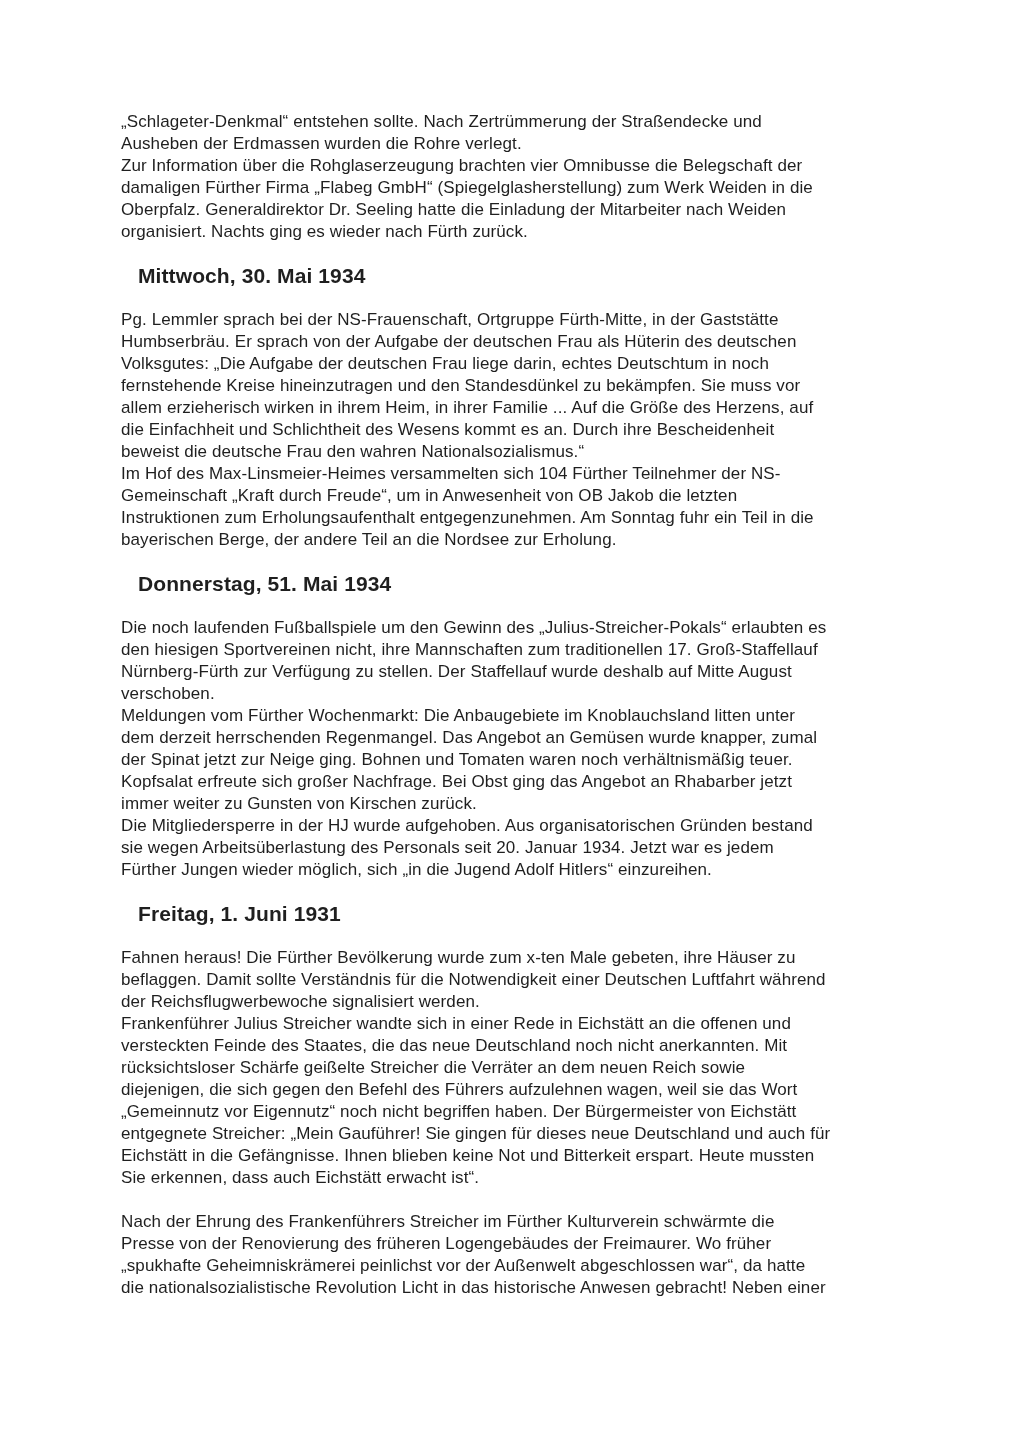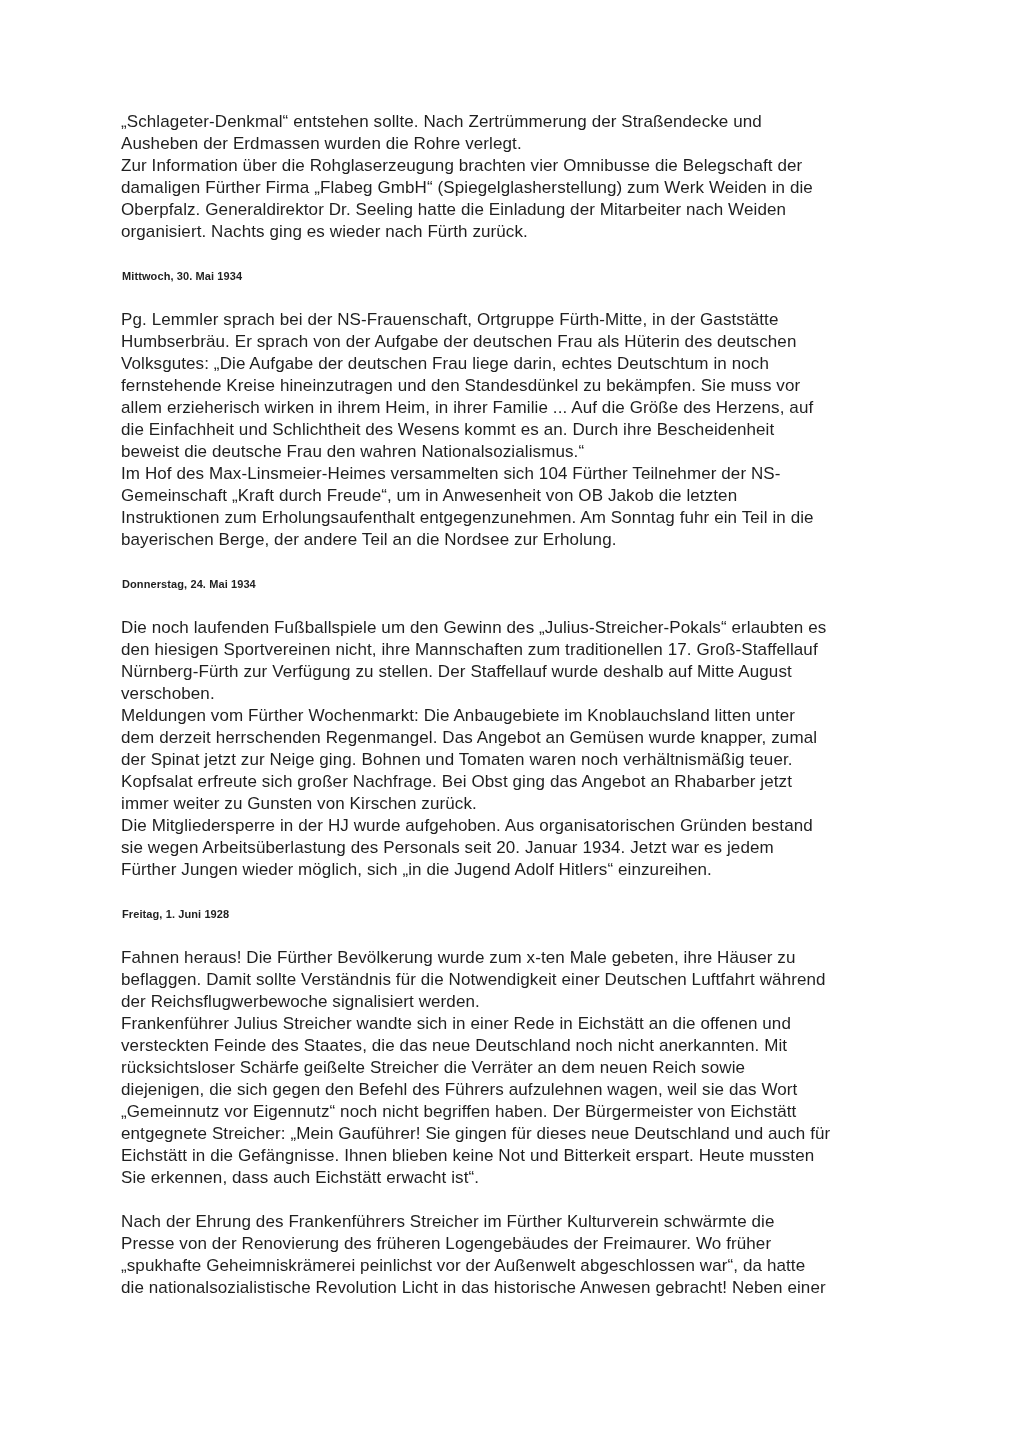--- a/index.html
+++ b/index.html
@@ -25,24 +25,24 @@
     color:var(--text-color);
     font-size:17px;
     line-height:22px;
     letter-spacing:0.1px;
   }
   .para{
     white-space:pre;          
     margin:0 0 22px 0;        
   }
   .heading{
-    font-size:11px;
+    font-size:21px;
     font-weight:bold;
     line-height:22px;
-    margin:0 0 22px 1px;
+    margin:0 0 22px 17px;
     white-space:pre;
   }
 </style>
 </head>
 <body>
 
 <div class="page">
   <div class="content">
 
     <div class="para">„Schlageter-Denkmal“ entstehen sollte. Nach Zertrümmerung der Straßendecke und
@@ -58,35 +58,35 @@
 Volksgutes: „Die Aufgabe der deutschen Frau liege darin, echtes Deutschtum in noch
 fernstehende Kreise hineinzutragen und den Standesdünkel zu bekämpfen. Sie muss vor
 allem erzieherisch wirken in ihrem Heim, in ihrer Familie ... Auf die Größe des Herzens, auf
 die Einfachheit und Schlichtheit des Wesens kommt es an. Durch ihre Bescheidenheit
 beweist die deutsche Frau den wahren Nationalsozialismus.“
 Im Hof des Max-Linsmeier-Heimes versammelten sich 104 Fürther Teilnehmer der NS-
 Gemeinschaft „Kraft durch Freude“, um in Anwesenheit von OB Jakob die letzten
 Instruktionen zum Erholungsaufenthalt entgegenzunehmen. Am Sonntag fuhr ein Teil in die
 bayerischen Berge, der andere Teil an die Nordsee zur Erholung.</div>
 
-    <div class="heading">Donnerstag, 24. Mai 1934</div>
+    <div class="heading">Donnerstag, 51. Mai 1934</div>
     <div class="para">Die noch laufenden Fußballspiele um den Gewinn des „Julius-Streicher-Pokals“ erlaubten es
 den hiesigen Sportvereinen nicht, ihre Mannschaften zum traditionellen 17. Groß-Staffellauf
 Nürnberg-Fürth zur Verfügung zu stellen. Der Staffellauf wurde deshalb auf Mitte August
 verschoben.
 Meldungen vom Fürther Wochenmarkt: Die Anbaugebiete im Knoblauchsland litten unter
 dem derzeit herrschenden Regenmangel. Das Angebot an Gemüsen wurde knapper, zumal
 der Spinat jetzt zur Neige ging. Bohnen und Tomaten waren noch verhältnismäßig teuer.
 Kopfsalat erfreute sich großer Nachfrage. Bei Obst ging das Angebot an Rhabarber jetzt
 immer weiter zu Gunsten von Kirschen zurück.
 Die Mitgliedersperre in der HJ wurde aufgehoben. Aus organisatorischen Gründen bestand
 sie wegen Arbeitsüberlastung des Personals seit 20. Januar 1934. Jetzt war es jedem
 Fürther Jungen wieder möglich, sich „in die Jugend Adolf Hitlers“ einzureihen.</div>
 
-    <div class="heading">Freitag, 1. Juni 1928</div>
+    <div class="heading">Freitag, 1. Juni 1931</div>
     <div class="para">Fahnen heraus! Die Fürther Bevölkerung wurde zum x-ten Male gebeten, ihre Häuser zu
 beflaggen. Damit sollte Verständnis für die Notwendigkeit einer Deutschen Luftfahrt während
 der Reichsflugwerbewoche signalisiert werden.
 Frankenführer Julius Streicher wandte sich in einer Rede in Eichstätt an die offenen und
 versteckten Feinde des Staates, die das neue Deutschland noch nicht anerkannten. Mit
 rücksichtsloser Schärfe geißelte Streicher die Verräter an dem neuen Reich sowie
 diejenigen, die sich gegen den Befehl des Führers aufzulehnen wagen, weil sie das Wort
 „Gemeinnutz vor Eigennutz“ noch nicht begriffen haben. Der Bürgermeister von Eichstätt
 entgegnete Streicher: „Mein Gauführer! Sie gingen für dieses neue Deutschland und auch für
 Eichstätt in die Gefängnisse. Ihnen blieben keine Not und Bitterkeit erspart. Heute mussten

